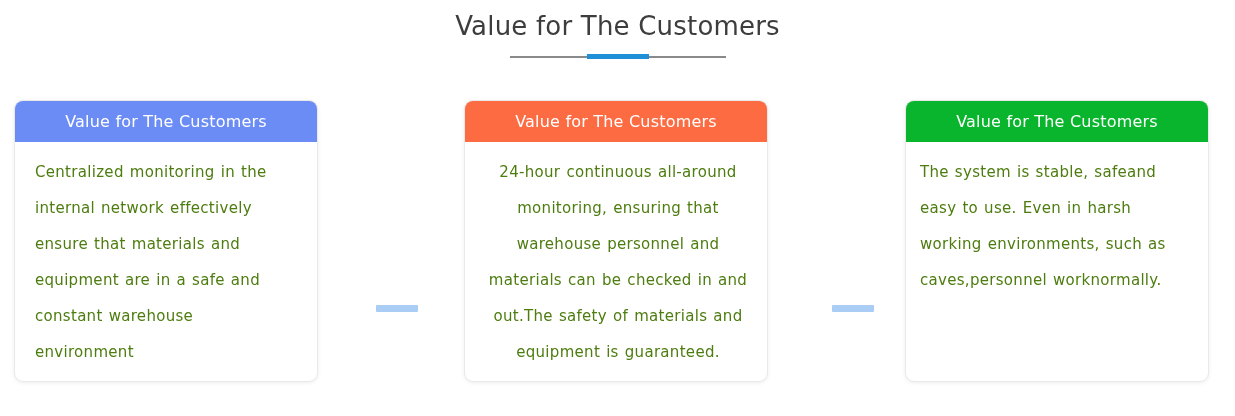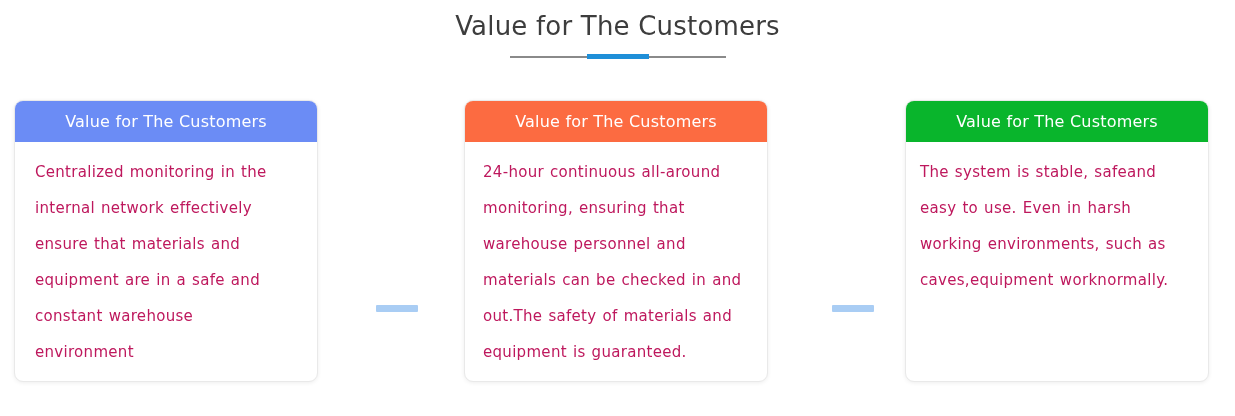--- a/index.html
+++ b/index.html
@@ -92,25 +92,25 @@
     letter-spacing: 0.2px;
   }
   .hdr-blue   { background: #6b8cf5; }
   .hdr-orange { background: #fc6b41; }
   .hdr-green  { background: #09b52c; }
 
   .card-body {
     padding: 12px 20px 14px 20px;
     font-size: 15px;
     line-height: 36px;
-    color: #be185d;
+    color: #4d7c0f;
     letter-spacing: 0.3px;
     word-spacing: 1px;
   }
-  .card-2 .card-body { padding-left: 18px; padding-right: 14px; }
+  .card-2 .card-body { padding-left: 18px; padding-right: 14px; text-align: center; }
   .card-3 .card-body { padding-left: 14px; padding-right: 10px; }
 
   
   .connector {
     position: absolute;
     top: 205px;
     width: 42px;
     height: 7px;
     background: #a9cdf4;
     border-radius: 1px;
@@ -142,17 +142,17 @@
 
     <div class="card card-2">
       <div class="card-header hdr-orange">Value for The Customers</div>
       <div class="card-body">24-hour continuous all-around monitoring, ensuring that warehouse personnel and materials can be checked in and out.The safety of materials and equipment is guaranteed.</div>
     </div>
 
     <div class="connector connector-2"></div>
 
     <div class="card card-3">
       <div class="card-header hdr-green">Value for The Customers</div>
-      <div class="card-body">The system is stable, safeand easy to use. Even in harsh working environments, such as caves,equipment worknormally.</div>
+      <div class="card-body">The system is stable, safeand easy to use. Even in harsh working environments, such as caves,personnel worknormally.</div>
     </div>
 
   </div>
 </div>
 
 </body></html>

